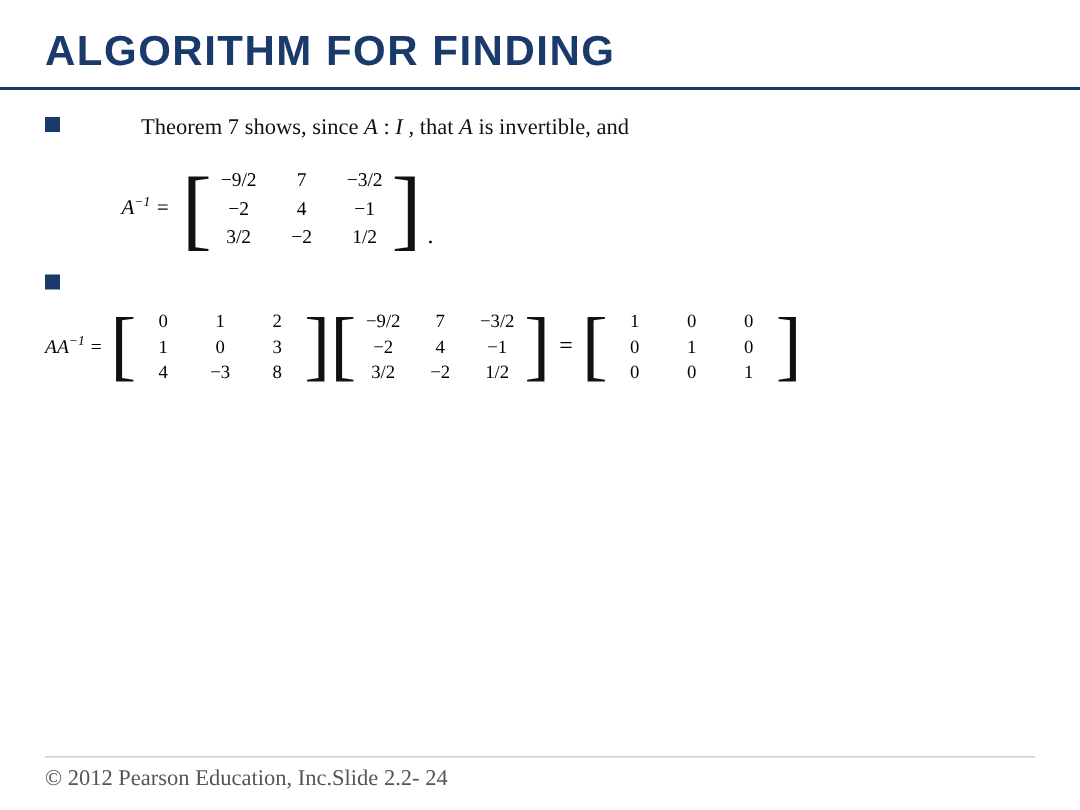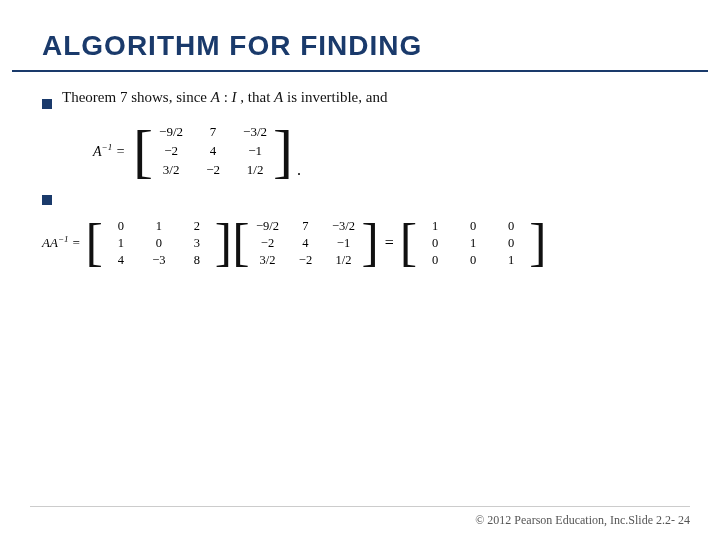--- a/index.html
+++ b/index.html
@@ -8,21 +8,21 @@
       height: 540px;
       background: #fff;
       font-family: 'Times New Roman', Times, serif;
       overflow: hidden;
       position: relative;
     }
 
     .slide-container {
       width: 720px;
       height: 540px;
-      padding: 12px;
+      padding: 0;
       position: relative;
     }
 
     .header {
       padding: 18px 30px 8px 30px;
       border-bottom: 2px solid #1a3a6b;
     }
 
     .header-title {
       font-family: Arial, sans-serif;
@@ -31,24 +31,25 @@
       color: #1a3a6b;
       letter-spacing: 1px;
     }
 
     .content-area {
       padding: 14px 30px 10px 30px;
     }
 
     .bullet-item {
       display: flex;
-      align-items: flex-end;
+      align-items: flex-start;
       margin-bottom: 12px;
       font-size: 15px;
       color: #111;
+      gap: 44px;
     }
 
     .bullet-square {
       display: inline-block;
       width: 10px;
       height: 10px;
       background: #1a3a6b;
       margin-top: 4px;
       margin-right: 10px;
       flex-shrink: 0;
@@ -126,22 +127,22 @@
       font-size: 16px;
       margin: 0 6px;
     }
 
     .footer {
       position: absolute;
       bottom: 12px;
       left: 30px;
       right: 30px;
       display: flex;
-      justify-content: flex-end;
-      font-size: 12px;
+      justify-content: flex-start;
+      font-size: 15px;
       color: #555;
       border-top: 1px solid #ccc;
       padding-top: 6px;
     }
 
     .bullet2-row {
       margin-top: 4px;
     }
 
     .bottom-matrices {

